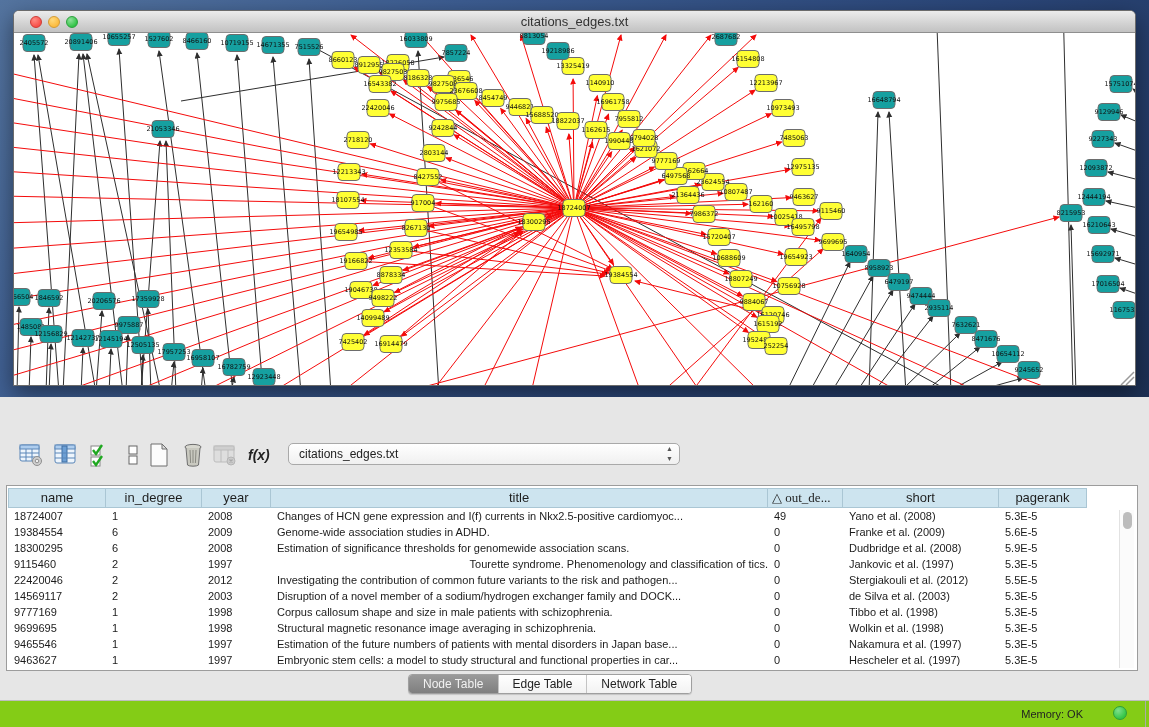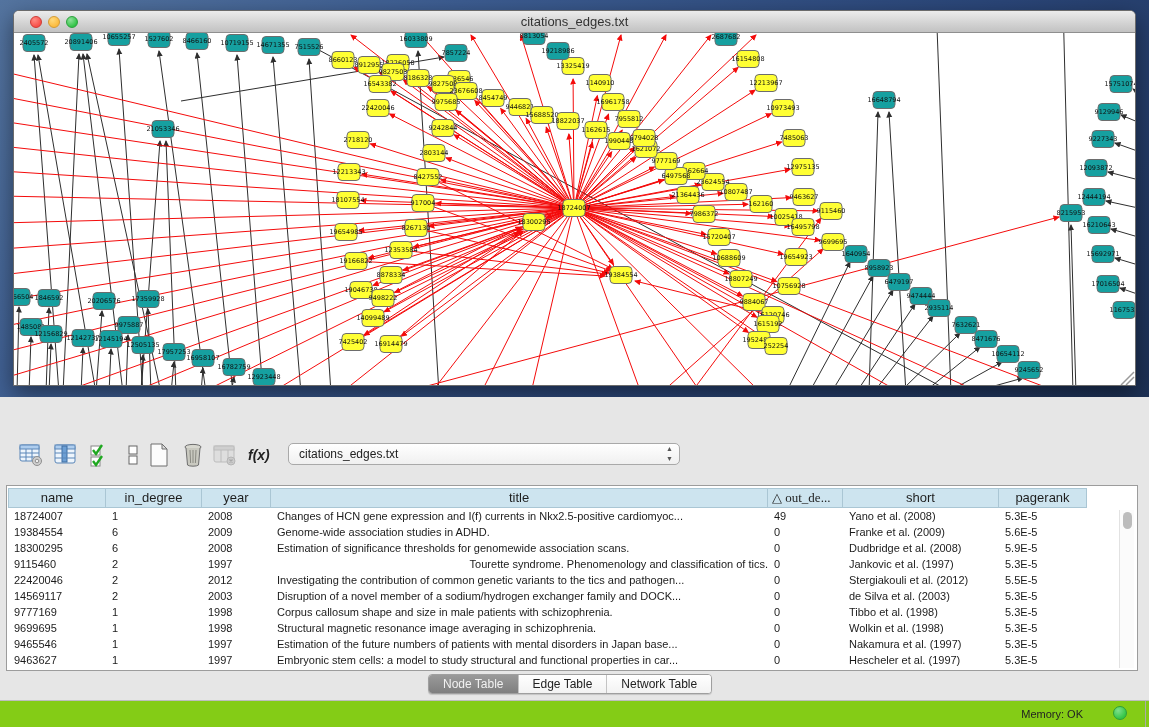--- a/index.html
+++ b/index.html
@@ -79,21 +79,21 @@
     font-size:11px; color:#1b1b1b; line-height:16px; padding-left:6px;
     overflow:hidden; white-space:nowrap; flex:none;
   }
   #v-scrollbar {
     position:absolute; right:3px; top:24px; width:15px; height:158px;
     background:#fbfbfb; border-left:1px solid #e2e2e2;
   }
   #v-thumb { position:absolute; left:3px; top:2px; width:9px; height:17px; background:#bcbcbc; border-radius:5px; }
   
   #seg-tabs {
-    position:absolute; left:428px; top:277px; height:20px; display:flex;
+    position:absolute; left:408px; top:277px; height:20px; display:flex;
     border:1px solid #9f9f9f; border-radius:4px; overflow:hidden;
     box-shadow:0 1px 1px rgba(0,0,0,.15); background:#fff;
   }
   .seg {
     height:20px; font-size:12px; line-height:19px; padding:0 14px; cursor:pointer;
     color:#222; background:linear-gradient(#ffffff,#f1f1f1); border-left:1px solid #c4c4c4;
   }
   .seg:first-child { border-left:none; }
   .seg.selected { background:linear-gradient(#9a9a9a,#7c7c7c); color:#f2f2f2; }
   
@@ -894,21 +894,21 @@
             <div class="td" style="width: 69px;">1997</div>
             <div class="td" style="width: 497px; text-align: right;">Tourette syndrome. Phenomenology and classification of tics.</div>
             <div class="td" style="width: 75px;">0</div>
             <div class="td" style="width: 156px;">Jankovic et al. (1997)</div>
             <div class="td" style="width: 88px;">5.3E-5</div>
           </div>
           <div class="tr">
             <div class="td" style="width: 98px;">22420046</div>
             <div class="td" style="width: 96px;">2</div>
             <div class="td" style="width: 69px;">2012</div>
-            <div class="td" style="width: 497px;">Investigating the contribution of common genetic variants to the tics and pathogen...</div>
+            <div class="td" style="width: 497px;">Investigating the contribution of common future variants to the risk and pathogen...</div>
             <div class="td" style="width: 75px;">0</div>
             <div class="td" style="width: 156px;">Stergiakouli et al. (2012)</div>
             <div class="td" style="width: 88px;">5.5E-5</div>
           </div>
           <div class="tr">
             <div class="td" style="width: 98px;">14569117</div>
             <div class="td" style="width: 96px;">2</div>
             <div class="td" style="width: 69px;">2003</div>
             <div class="td" style="width: 497px;">Disruption of a novel member of a sodium/hydrogen exchanger family and DOCK...</div>
             <div class="td" style="width: 75px;">0</div>

